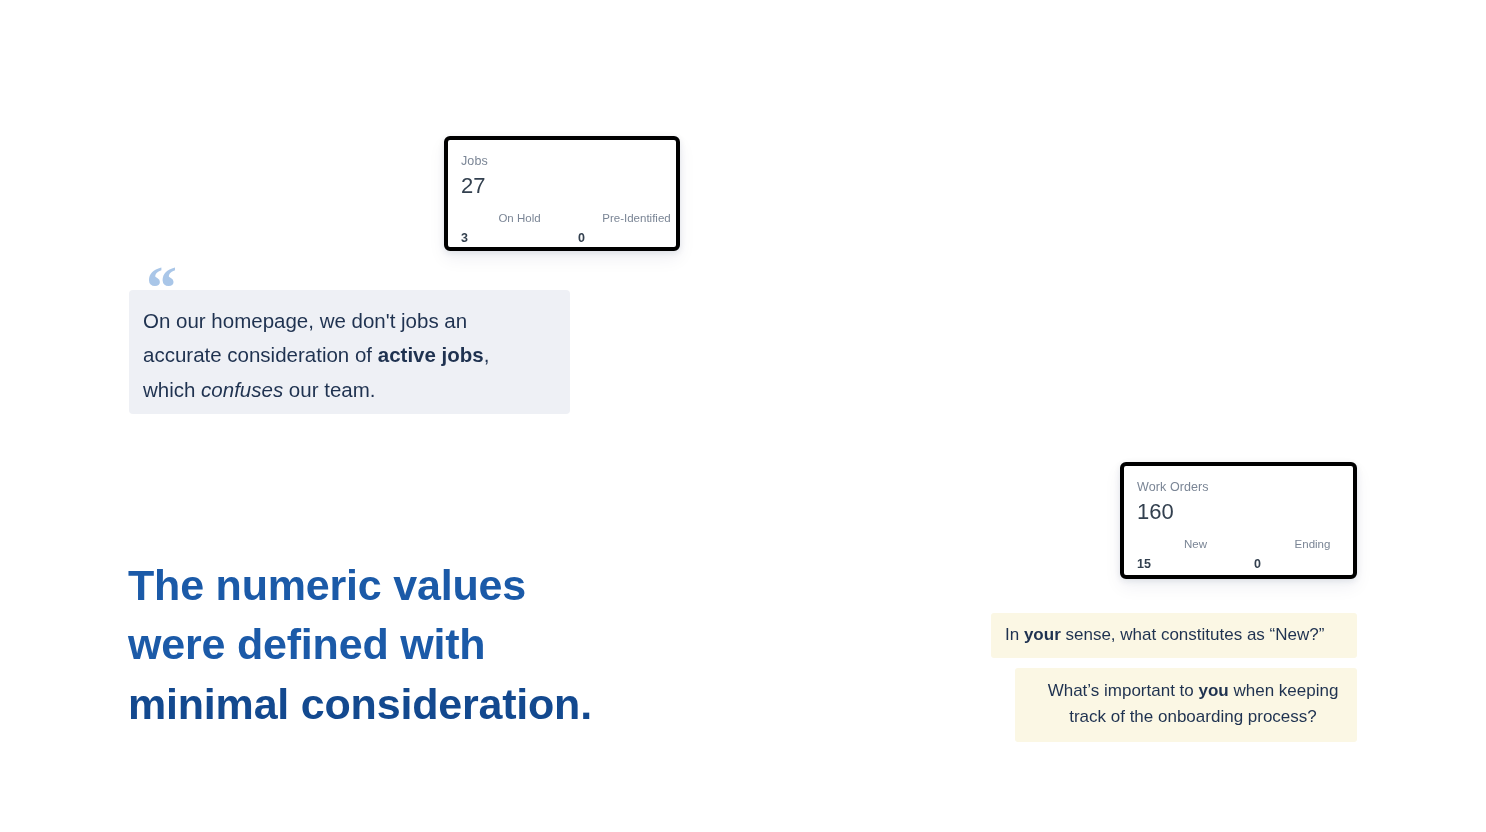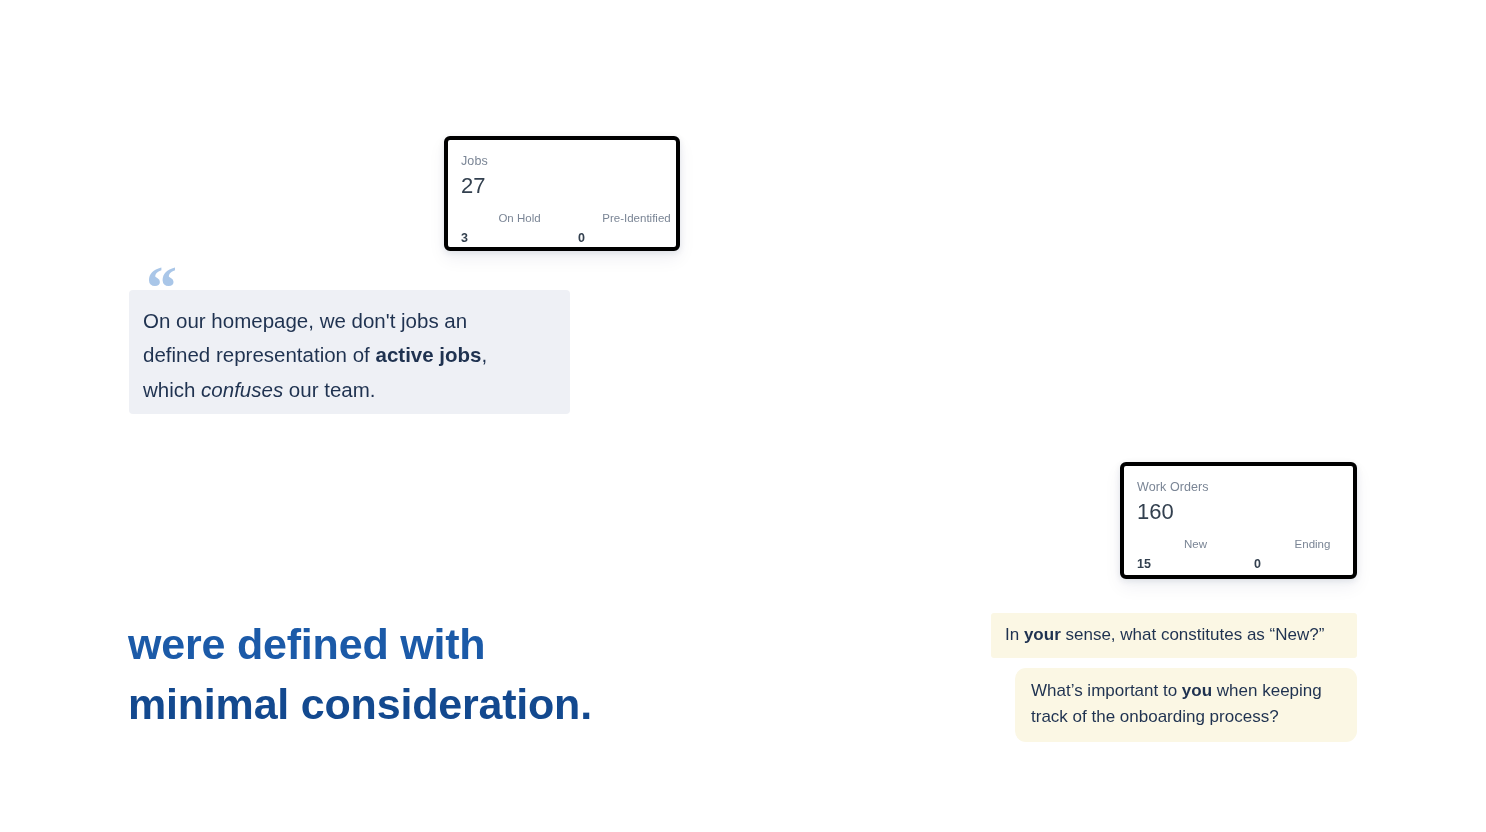--- a/index.html
+++ b/index.html
@@ -145,22 +145,21 @@
     top: 613px;
     width: 366px;
     padding: 9px 22px 10px 14px;
     text-align: left;
   }
   #question-2 {
     left: 1015px;
     top: 668px;
     width: 342px;
     padding: 10px 2px 11px 16px;
-    text-align: left;
-    border-radius: 11px;
+    text-align: center;
   }
 </style>
 </head>
 <body>
 
 <div class="stat-card" id="card-jobs">
   <div class="card-pad">
     <div class="stat-title">Jobs</div>
     <div class="stat-value">27</div>
     <div class="stat-sub-row">
@@ -173,27 +172,27 @@
         <div class="stat-sub-value">0</div>
       </div>
     </div>
   </div>
 </div>
 
 <div id="quote-mark">“</div>
 <div id="quote-block">
   <div id="quote-text">
     <span>On our homepage, we don't jobs an</span><br>
-    <span>defined representation of </span><b>active jobs</b><span>,</span><br>
+    <span>accurate consideration of </span><b>active jobs</b><span>,</span><br>
     <span>which </span><i>confuses</i><span> our team.</span>
   </div>
 </div>
 
 <div id="headline">
-  <br>
+  <span class="light">The numeric values</span><br>
   <span class="light">were defined with</span><br>
   <span class="strong">minimal consideration</span><span class="strong">.</span>
 </div>
 
 <div class="stat-card" id="card-work-orders">
   <div class="card-pad">
     <div class="stat-title">Work Orders</div>
     <div class="stat-value">160</div>
     <div class="stat-sub-row">
       <div class="stat-sub">

